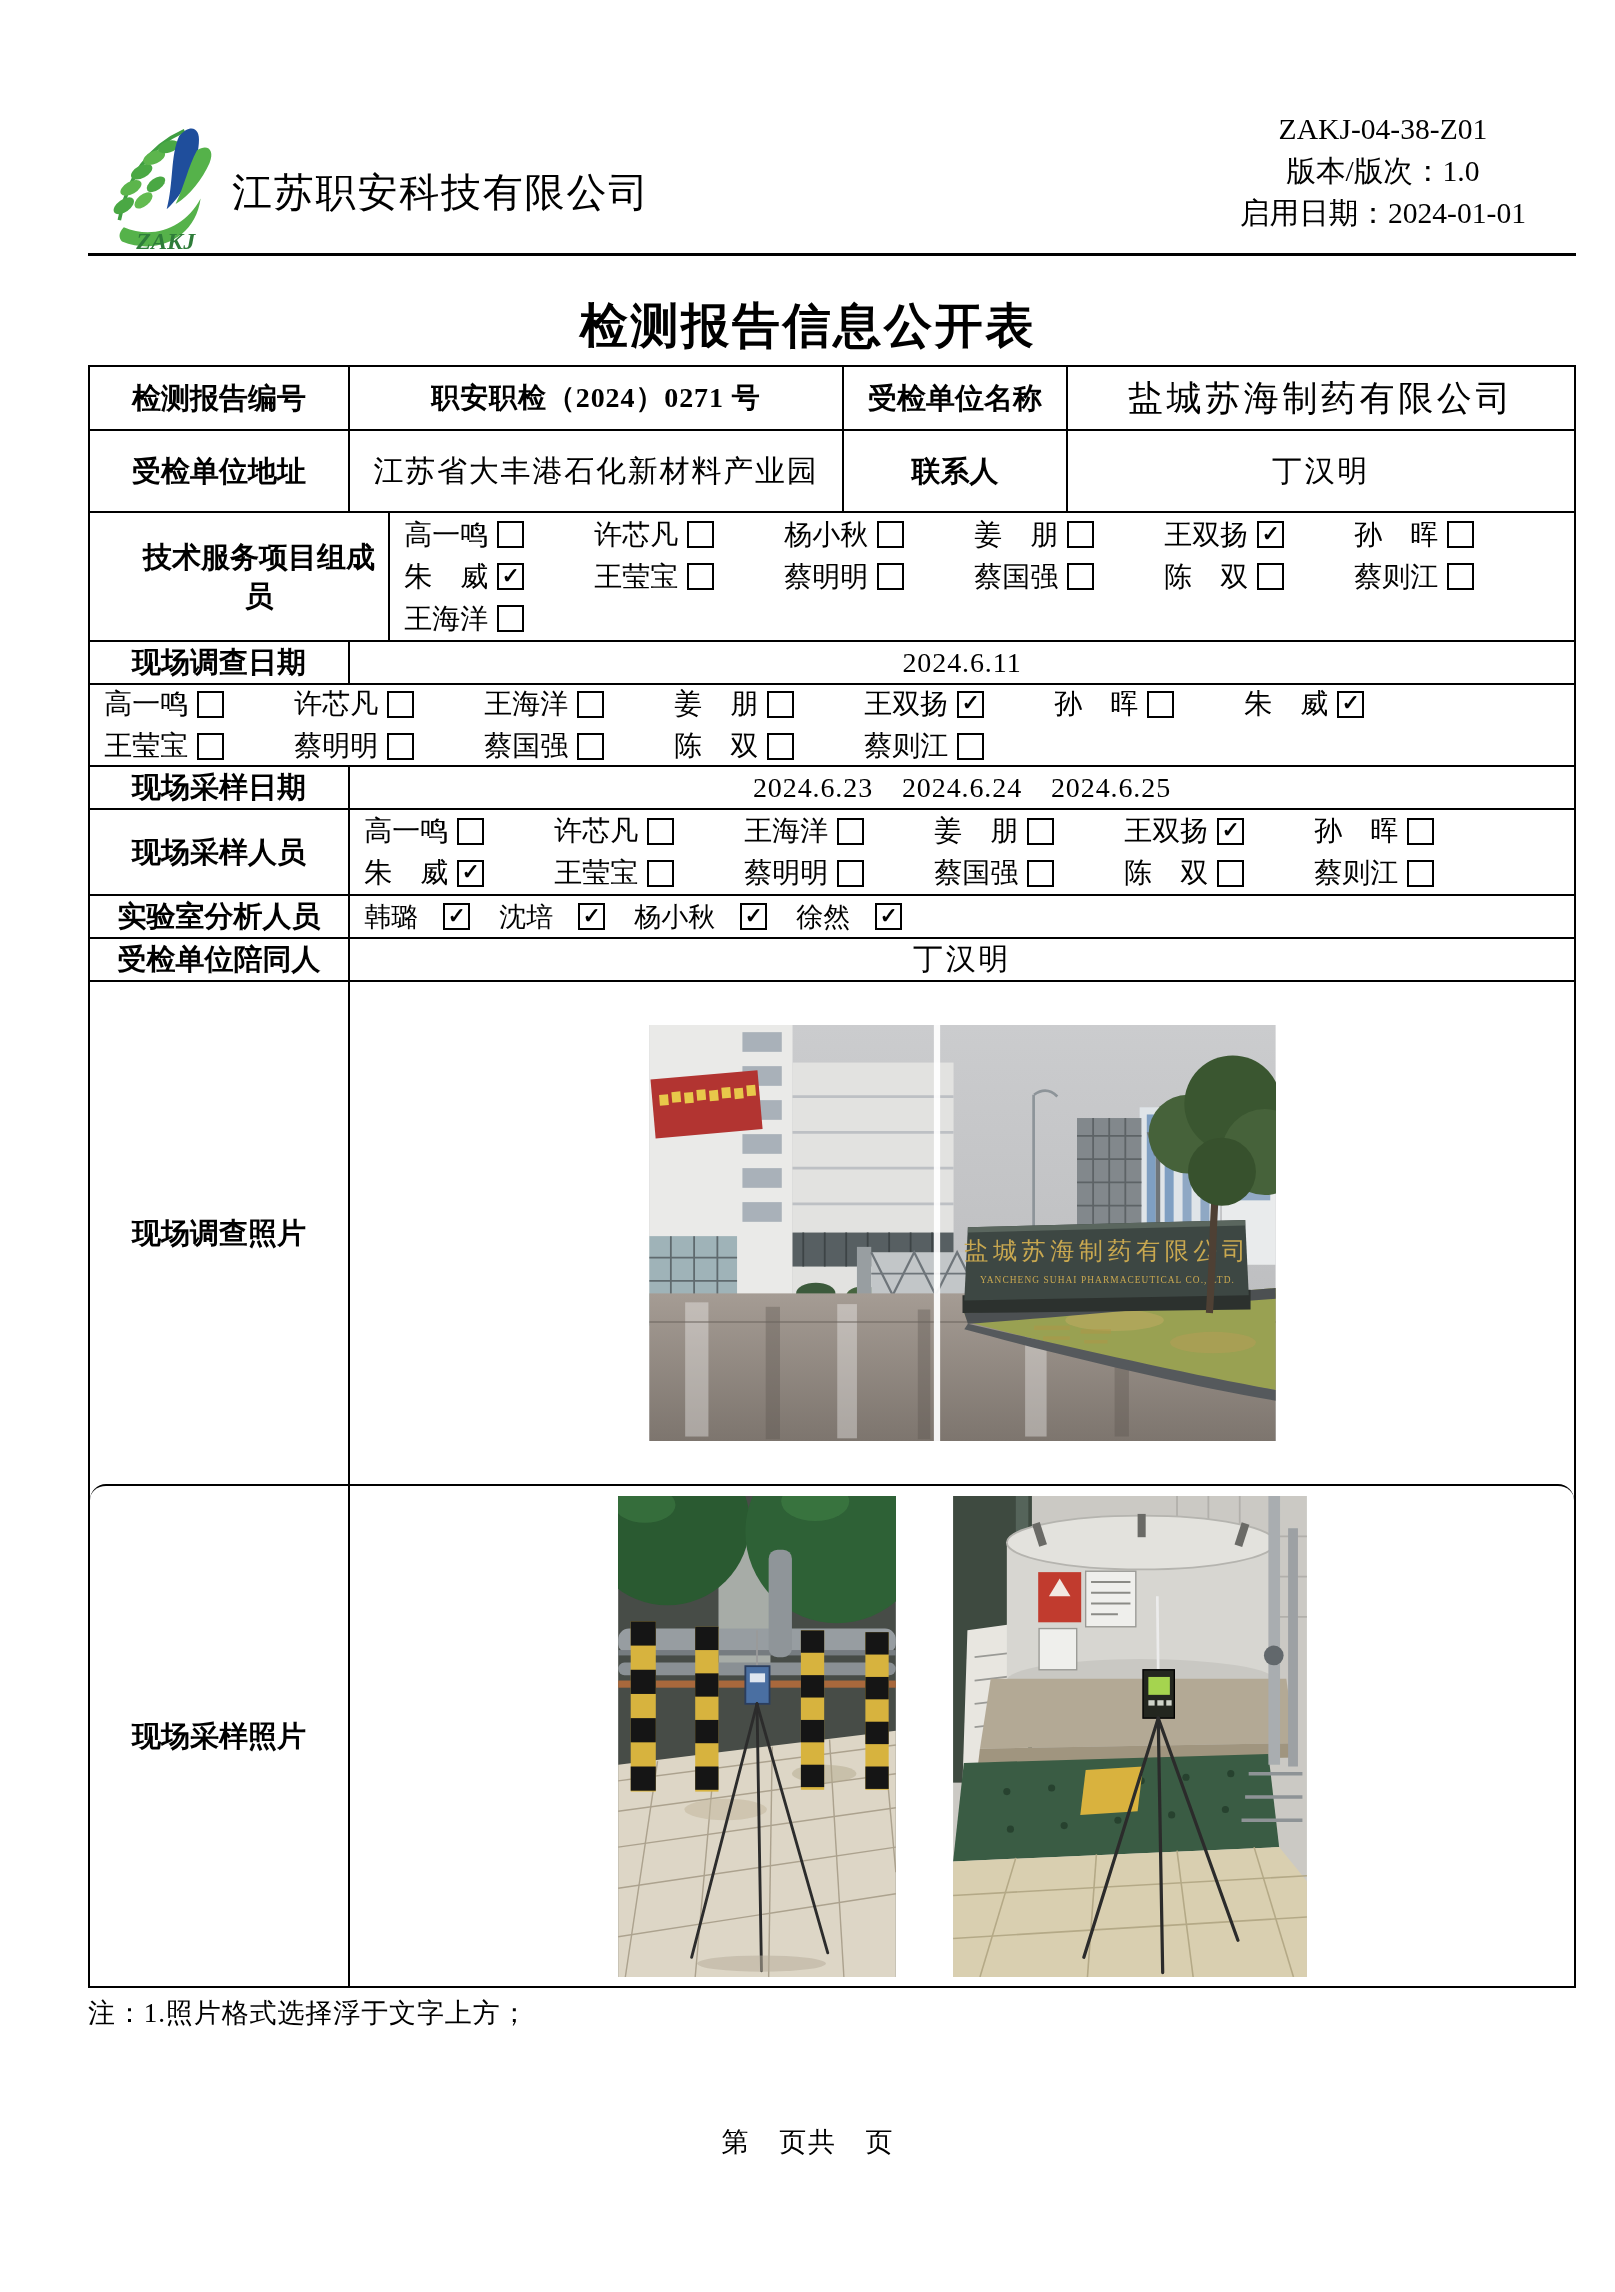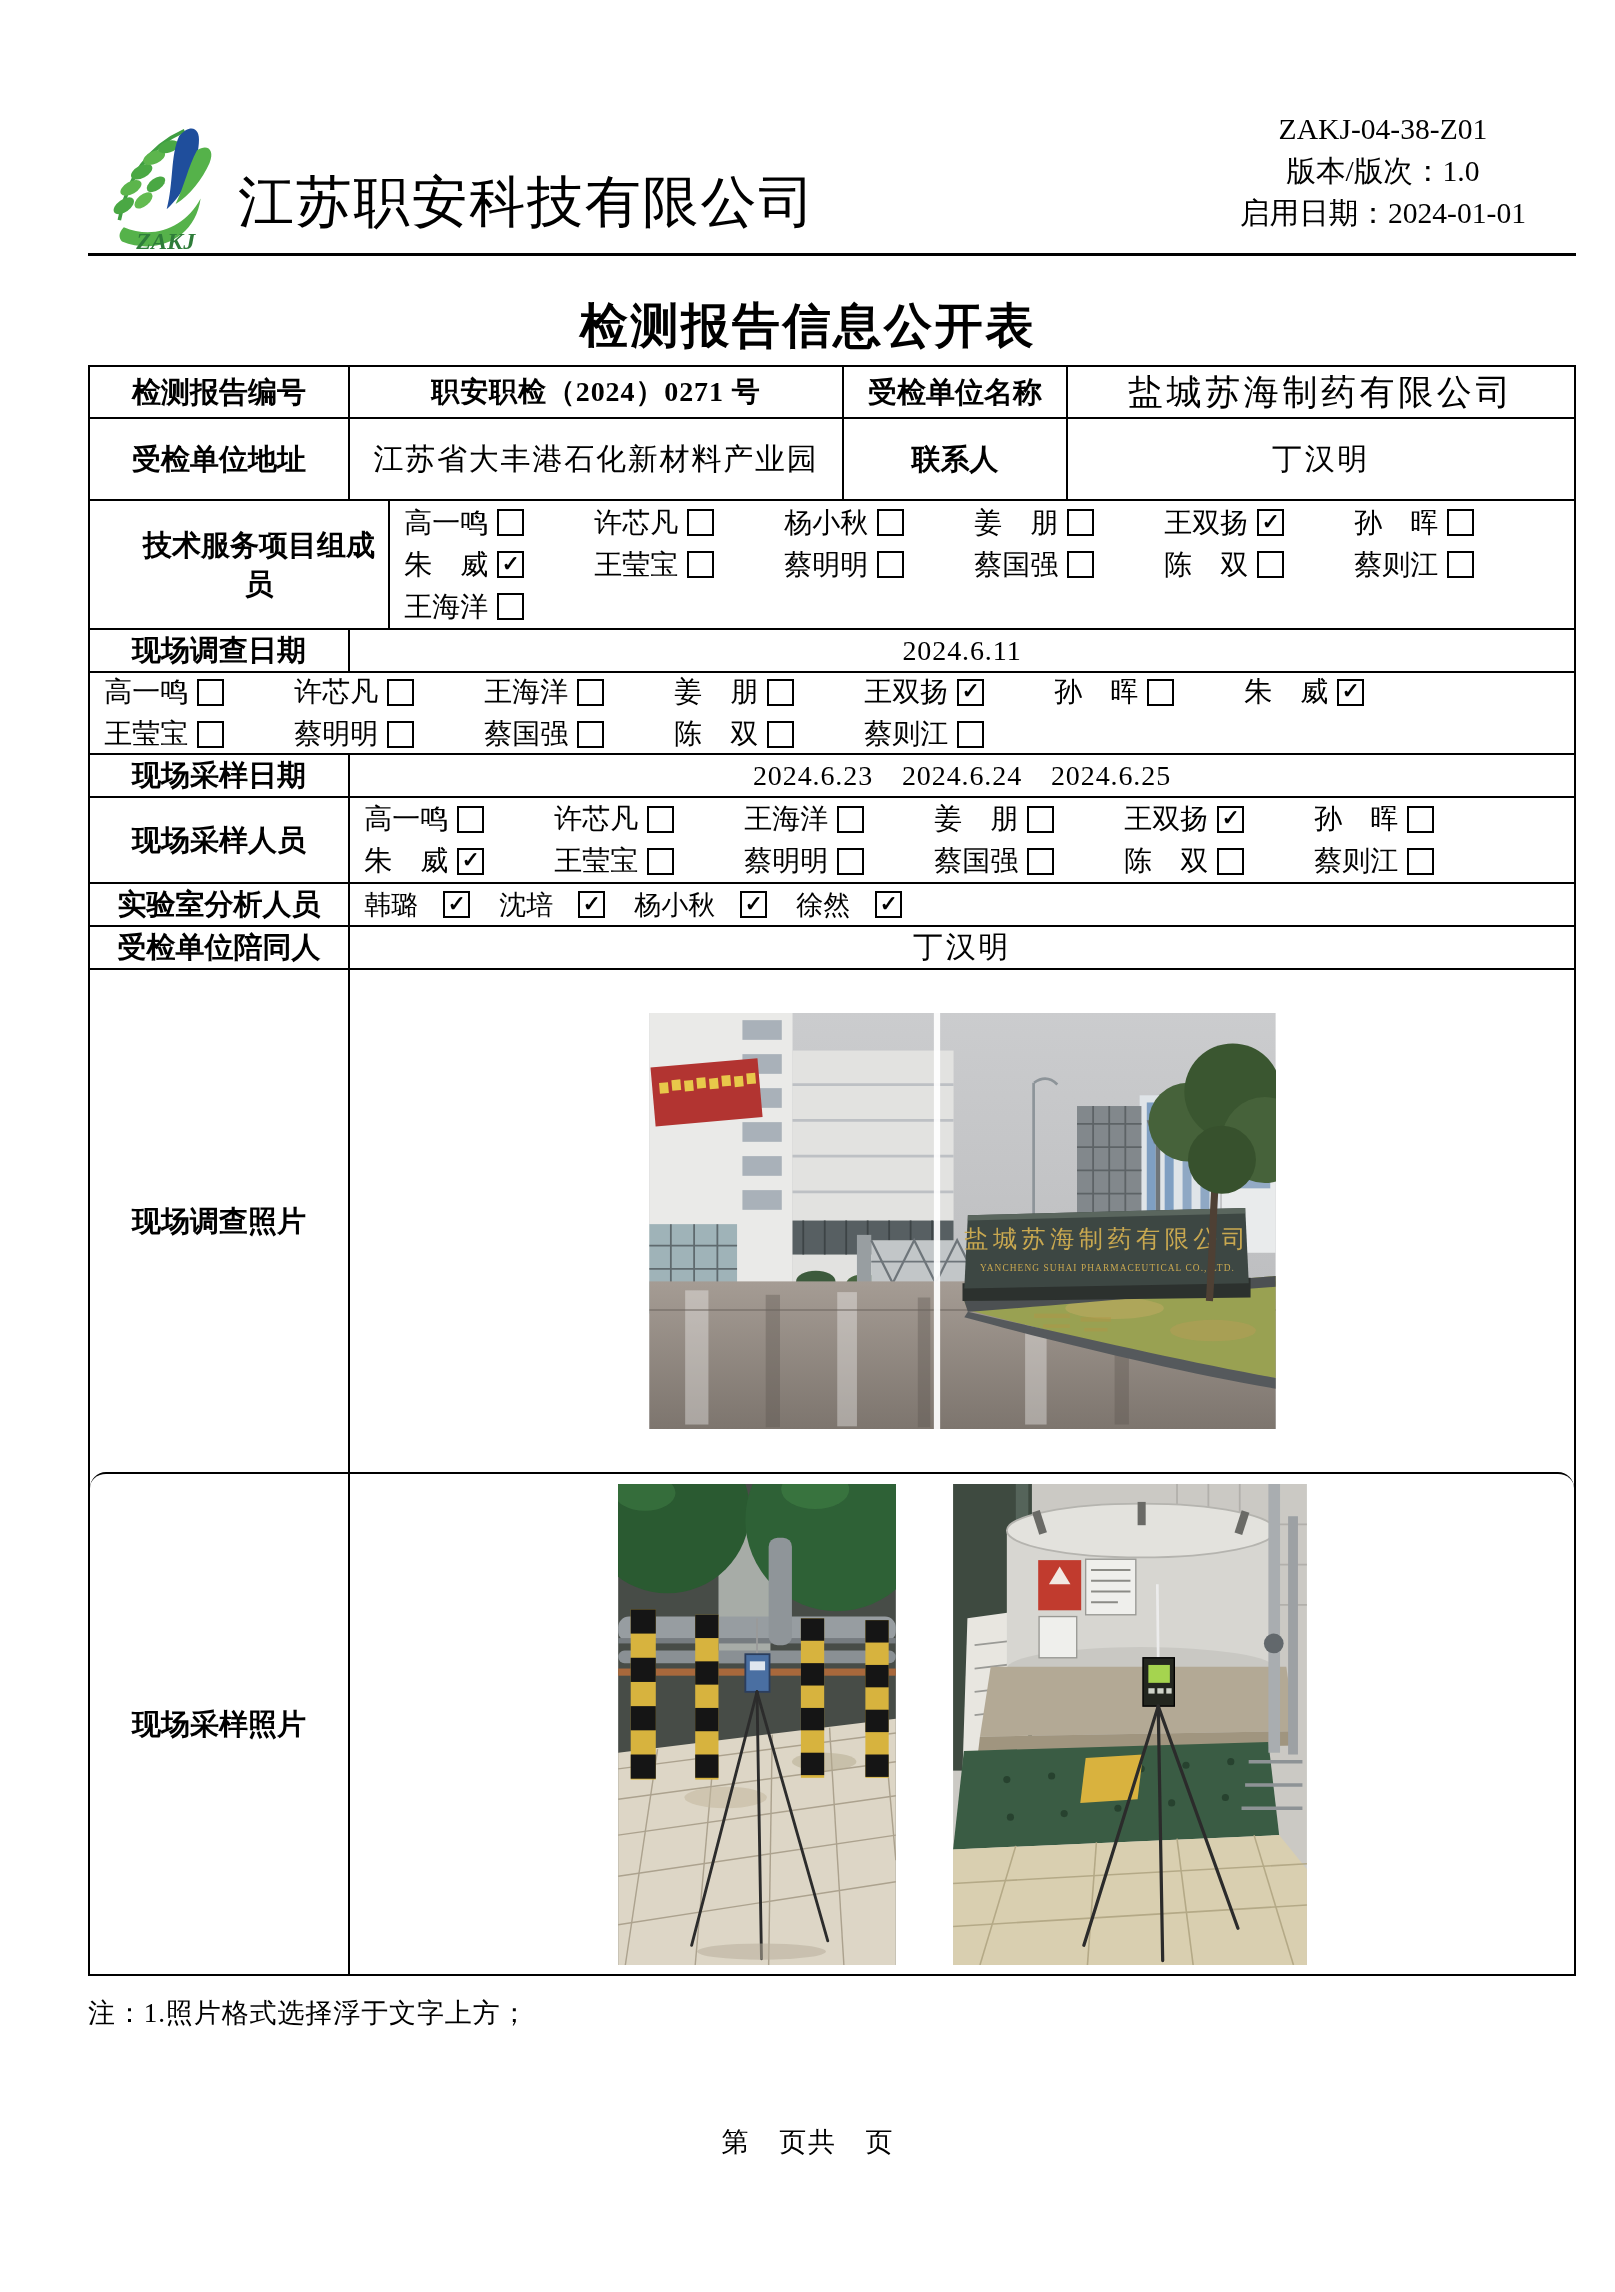--- a/index.html
+++ b/index.html
@@ -7,36 +7,36 @@
     position:relative;
     width:1616px;height:2293px;
     background:#ffffff;
     font-family:"Liberation Serif","DejaVu Serif",serif;
     color:#000;
     overflow:hidden;
   }
   
   .header{position:absolute;left:88px;top:106px;width:1488px;height:147px;border-bottom:3.6px solid #000;}
   .logo-box{position:absolute;left:9px;top:14.3px;width:134px;height:134px;}
-  .company-name{position:absolute;left:150px;top:59px;font-size:56px;letter-spacing:1.8px;white-space:nowrap;text-align:center;}
+  .company-name{position:absolute;left:144px;top:59px;font-size:40px;letter-spacing:1.8px;white-space:nowrap;text-align:center;}
   .doc-meta{position:absolute;right:50px;top:1.8px;text-align:center;font-size:29.6px;line-height:42px;white-space:nowrap;}
   
   .doc-title{position:absolute;left:0;top:294px;width:100%;text-align:center;font-size:48px;font-weight:bold;letter-spacing:2.7px;}
   
   .tbl{position:absolute;left:88px;top:365px;width:1488px;border:2.7px solid #000;box-sizing:border-box;background:#fff;}
   .trow{display:flex;box-sizing:border-box;border-top:2.7px solid #000;}
   .trow:first-child{border-top:none;}
   .c{box-sizing:border-box;border-left:2.2px solid #000;display:flex;align-items:center;justify-content:center;min-width:0;}
   .c:first-child{border-left:none;}
   .w1{width:258px;flex:none;}
   .w2{width:494px;flex:none;}
   .w3{width:224px;flex:none;}
   .wlast{flex:1;}
   .lbl{font-weight:bold;font-size:29px;text-align:center;line-height:1.32;padding:0 9px;}
-  .h68{height:50px;} .h92{height:82px;} .h144{height:129px;padding-left:40px;} .h48{height:43px;} .h96{height:86px;}
+  .h68{height:62px;} .h92{height:82px;} .h144{height:129px;padding-left:40px;} .h48{height:43px;} .h96{height:86px;}
   .h563{height:504px;} .h560{height:502px;border-radius:16px;}
   .bold-val{font-size:28px;font-weight:bold;letter-spacing:0.9px;}
   .hand-lg{font-size:35px;letter-spacing:3.6px;}
   .hand-md{font-size:30px;letter-spacing:1.8px;}
   .hand-sm{font-size:30px;letter-spacing:2.7px;}
   .date-val{font-size:28px;letter-spacing:0.9px;}
   
   .roster{flex-wrap:wrap;justify-content:flex-start;align-content:center;padding-left:14.3px;}
   .member{width:190px;height:42px;display:flex;align-items:center;flex:none;}
   .mname{font-size:28px;white-space:pre;}

